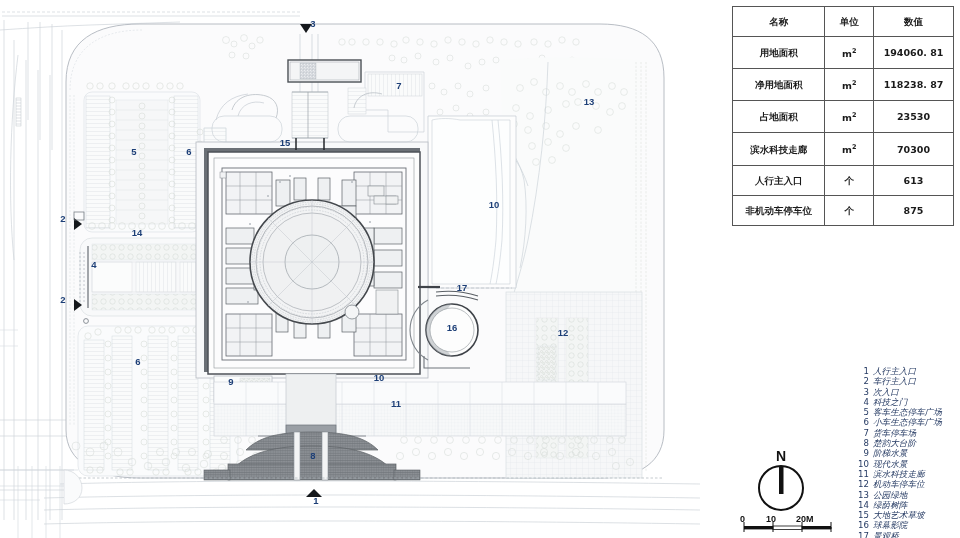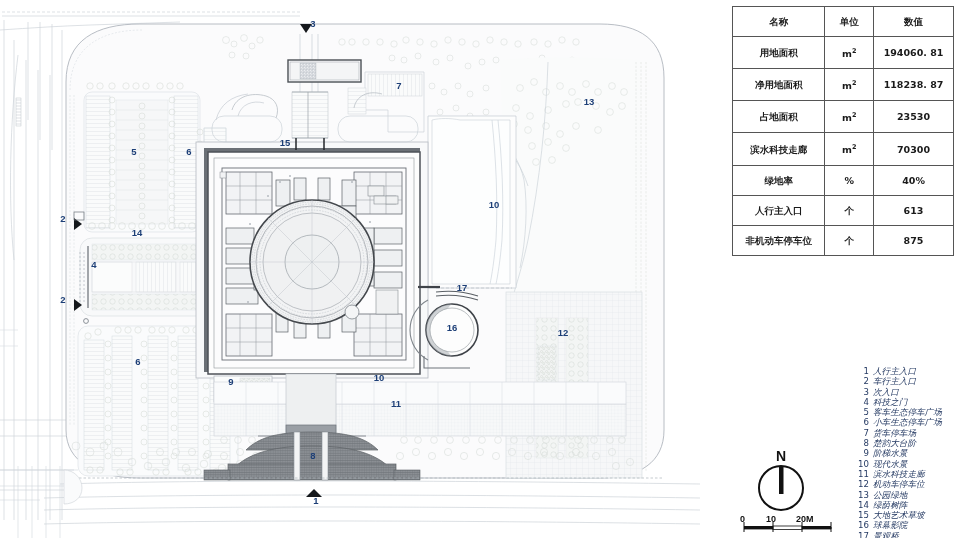--- a/index.html
+++ b/index.html
@@ -803,25 +803,20 @@
           <td class="c-name">占地面积</td>
           <td class="c-unit"><span>m</span><sup>2</sup></td>
           <td class="c-value">23530</td>
         </tr>
         <tr>
           <td class="c-name">滨水科技走廊</td>
           <td class="c-unit"><span>m</span><sup>2</sup></td>
           <td class="c-value">70300</td>
         </tr>
         <tr>
-          <td class="c-name">绿地率</td>
-          <td class="c-unit">%</td>
-          <td class="c-value">40%</td>
-        </tr>
-        <tr>
           <td class="c-name">人行主入口</td>
           <td class="c-unit">个</td>
           <td class="c-value">613</td>
         </tr>
         <tr>
           <td class="c-name">非机动车停车位</td>
           <td class="c-unit">个</td>
           <td class="c-value">875</td>
         </tr>
       </tbody>

